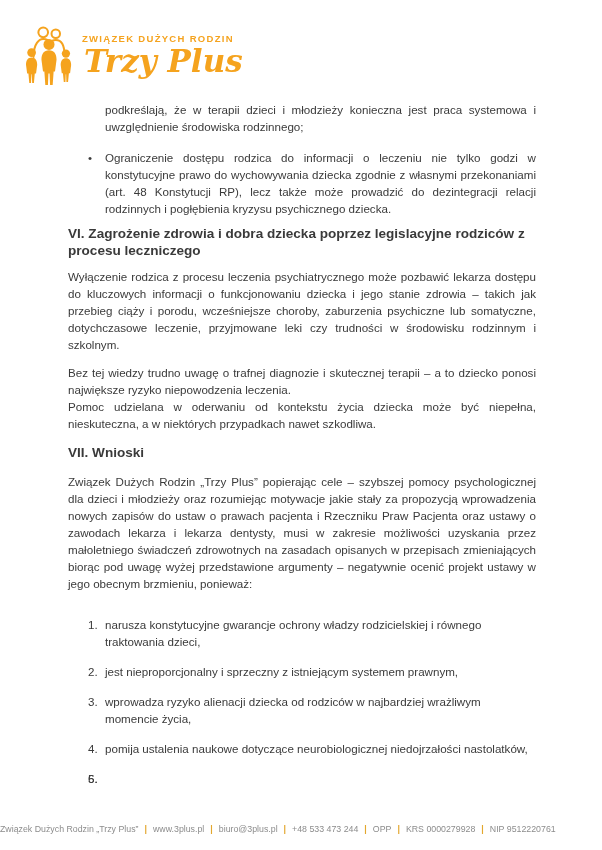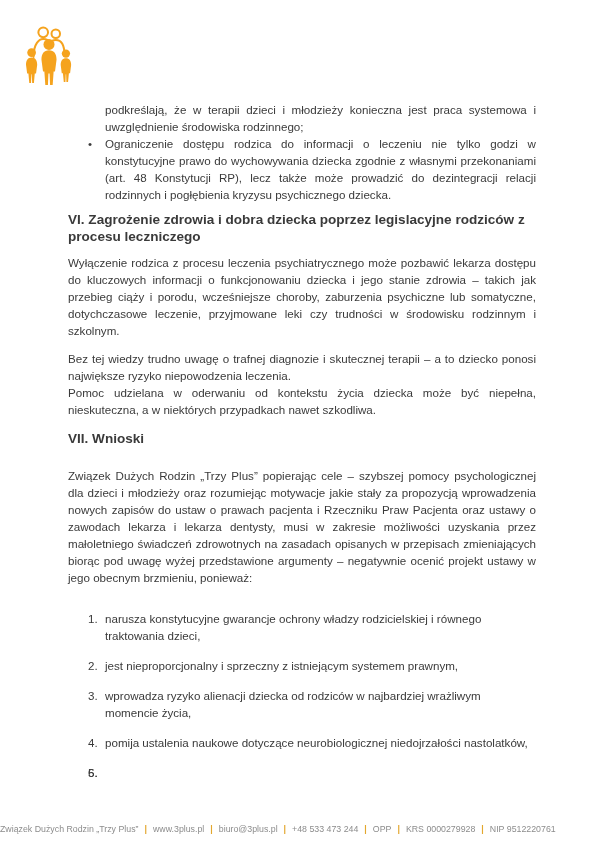--- a/index.html
+++ b/index.html
@@ -19,28 +19,28 @@
   }
   .logo-brand {
     font-family:"DejaVu Serif", serif; font-style:italic; font-weight:bold;
     font-size:31px; line-height:1.05; color:#F5A31E; margin-top:1px; margin-left:2px;
   }
   
   .content {
     position:absolute; top:101px; left:68px; width:468px;
     font-size:11.6px; line-height:17px; color:#3a3a3a; text-align:justify;
   }
-  .cont-para { padding-left:37px; }
+  .cont-para { padding-left:37px; margin-bottom:14px; }
   .bullet-item { position:relative; padding-left:37px; margin-bottom:8px; }
   .bullet-marker { position:absolute; left:20px; top:0; }
   .sec-heading { font-weight:bold; text-align:left; margin-bottom:9px; }
   .para { margin-bottom:11px; }
   .para-split span { display:block; }
   .mb12 { margin-bottom:12px; }
-  .mb8  { margin-bottom:20px; }
+  .mb8  { margin-bottom:12px; }
   .mb28 { margin-bottom:24px; }
   .num-list { list-style:none; }
   .num-item { position:relative; padding-left:37px; margin-bottom:13px; text-align:left; }
   .num-label { position:absolute; left:20px; top:0; }
   
   .footer {
     position:absolute; left:0; right:0; bottom:16px;
     font-size:8.8px; color:#8C8C8C; white-space:nowrap;
   }
   .footer .sep { color:#E3A72E; padding:0 6px; font-weight:bold; }
@@ -60,20 +60,24 @@
         </g>
         <g fill="#F5A31E">
           <circle cx="30" cy="20" r="5.7"></circle>
           <path d="M30 26 C24.6 26 22.2 29.8 22.2 35.8 L23.8 48 L25.2 48 L26.2 62 L28.9 62 L29.4 50 L30.6 50 L31.1 62 L33.8 62 L34.8 48 L36.2 48 L37.8 35.8 C37.8 29.8 35.4 26 30 26 Z"></path>
           <circle cx="12" cy="28.5" r="4.5"></circle>
           <path d="M12 33.5 C8.2 33.5 6.2 36.4 6.2 41 L7.4 50 L8.7 50 L9.6 60 L11.4 60 L11.8 51 L12.2 51 L12.6 60 L14.4 60 L15.3 50 L16.6 50 L17.8 41 C17.8 36.4 15.8 33.5 12 33.5 Z"></path>
           <circle cx="47.5" cy="29.5" r="4.3"></circle>
           <path d="M47.5 34.3 C44 34.3 42.1 37 42.1 41.4 L43.2 49.8 L44.4 49.8 L45.3 59 L47 59 L47.3 51 L47.7 51 L48 59 L49.7 59 L50.6 49.8 L51.8 49.8 L52.9 41.4 C52.9 37 51 34.3 47.5 34.3 Z"></path>
         </g>
       </svg>
+    </div>
+    <div class="logo-text">
+      <div class="logo-org">ZWIĄZEK DUŻYCH RODZIN</div>
+      <div class="logo-brand">Trzy Plus</div>
     </div>
   </div>
 
   <div class="content">
 
     <p class="cont-para">podkreślają, że w terapii dzieci i młodzieży konieczna jest praca systemowa i uwzględnienie środowiska rodzinnego;</p>
 
     <div class="bullet-item">
       <span class="bullet-marker">•</span>
       <span>Ograniczenie dostępu rodzica do informacji o leczeniu nie tylko godzi w konstytucyjne prawo do wychowywania dziecka zgodnie z własnymi przekonaniami (art. 48 Konstytucji RP), lecz także może prowadzić do dezintegracji relacji rodzinnych i pogłębienia kryzysu psychicznego dziecka.</span>

